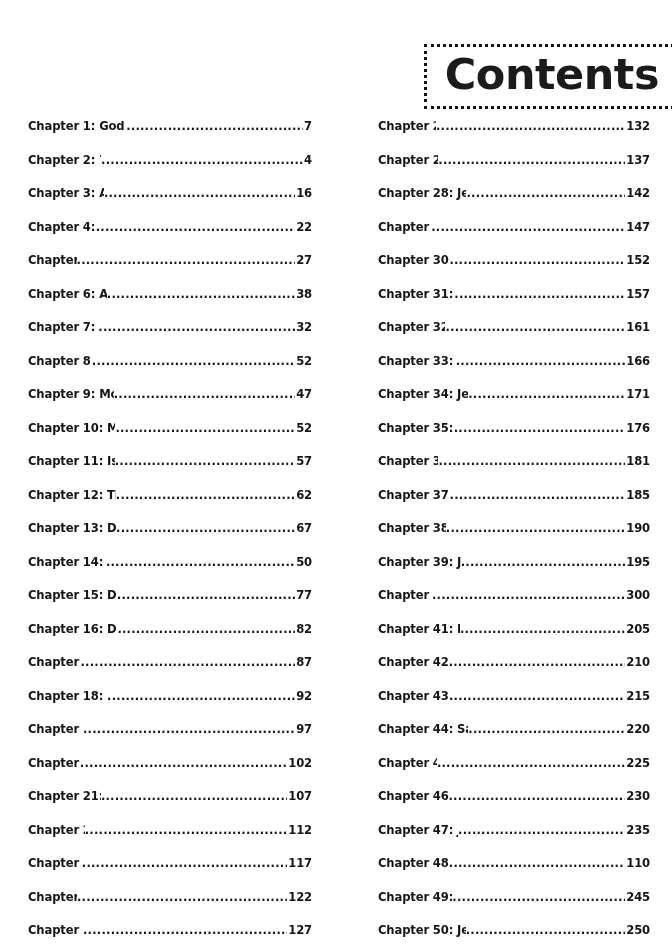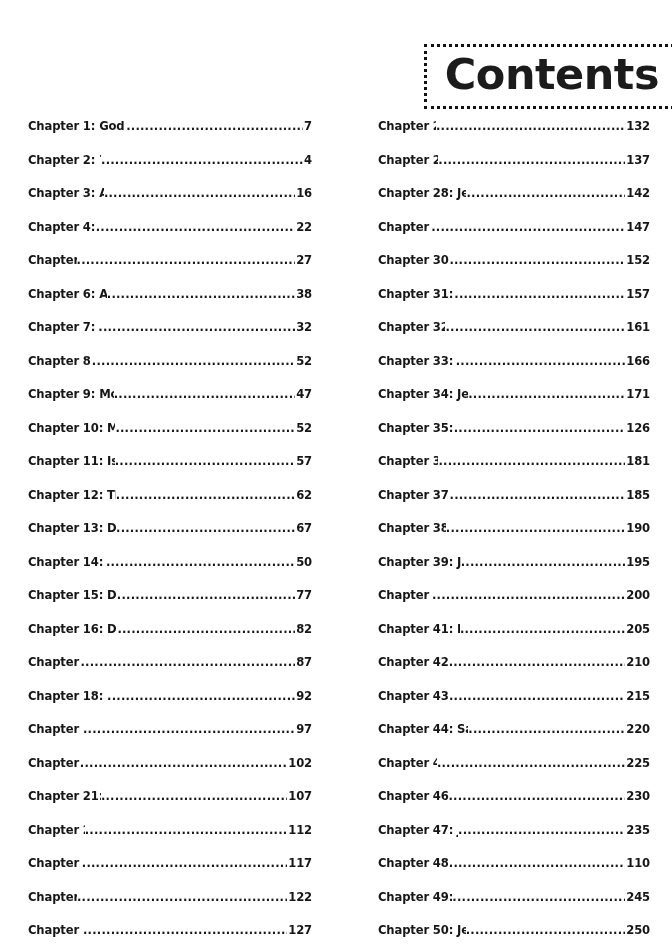--- a/index.html
+++ b/index.html
@@ -279,21 +279,21 @@
         <span class="entry-page">166</span>
       </div>
       <div class="toc-entry">
         <span class="entry-title">Chapter 34: Jesus Clears the Temple Court</span>
         <span class="entry-leader"></span>
         <span class="entry-page">171</span>
       </div>
       <div class="toc-entry">
         <span class="entry-title">Chapter 35: Jesus Calms the Sea</span>
         <span class="entry-leader"></span>
-        <span class="entry-page">126</span>
+        <span class="entry-page">176</span>
       </div>
       <div class="toc-entry">
         <span class="entry-title">Chapter 36: Jesus Heals</span>
         <span class="entry-leader"></span>
         <span class="entry-page">181</span>
       </div>
       <div class="toc-entry">
         <span class="entry-title">Chapter 37: The Lord's Prayer</span>
         <span class="entry-leader"></span>
         <span class="entry-page">185</span>
@@ -304,21 +304,21 @@
         <span class="entry-page">190</span>
       </div>
       <div class="toc-entry">
         <span class="entry-title">Chapter 39: Jesus Loves the Children</span>
         <span class="entry-leader"></span>
         <span class="entry-page">195</span>
       </div>
       <div class="toc-entry">
         <span class="entry-title">Chapter 40: Timothy</span>
         <span class="entry-leader"></span>
-        <span class="entry-page">200</span>
+        <span class="entry-page">300</span>
       </div>
       <div class="toc-entry">
         <span class="entry-title">Chapter 41: Philip and the Ethiopian</span>
         <span class="entry-leader"></span>
         <span class="entry-page">205</span>
       </div>
       <div class="toc-entry">
         <span class="entry-title">Chapter 42: The Prodigal Son</span>
         <span class="entry-leader"></span>
         <span class="entry-page">210</span>

